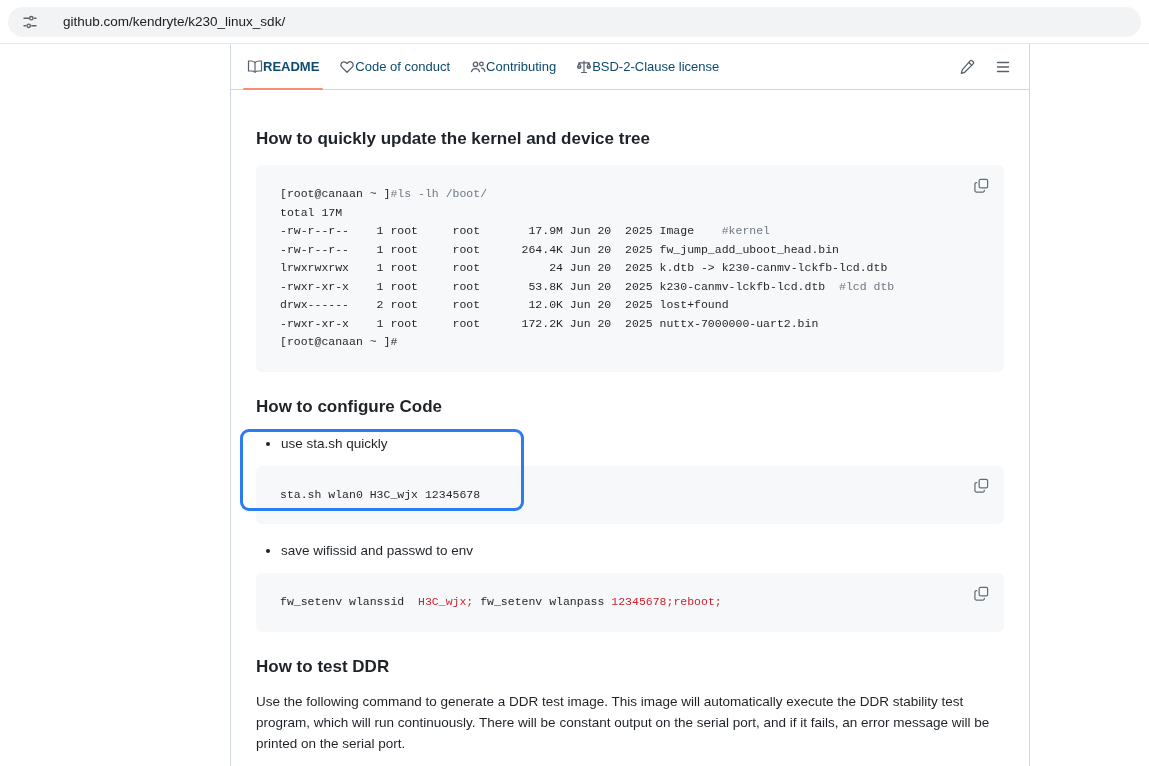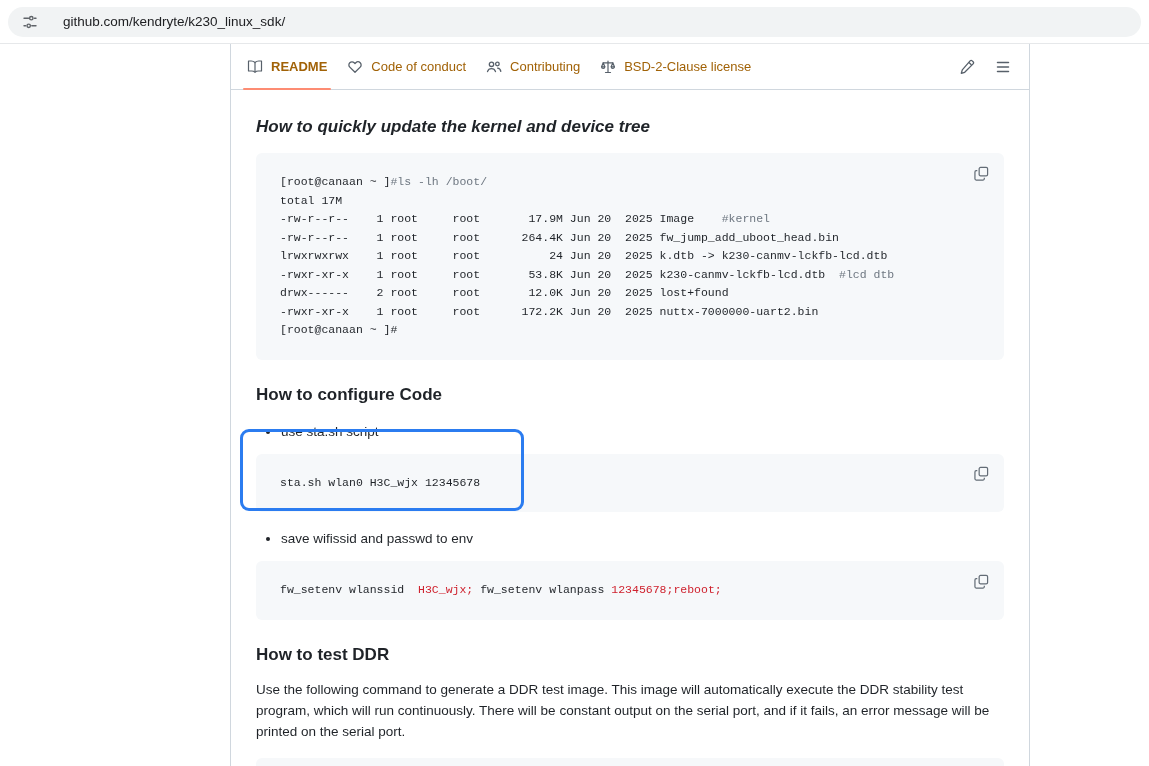--- a/index.html
+++ b/index.html
@@ -24,40 +24,40 @@
   .readme-card {
     position:absolute; left:230px; top:44px; width:800px; height:722px;
     border-left:1px solid #d0d7de; border-right:1px solid #d0d7de;
     background:#fff;
   }
   .tab-bar {
     height:46px; display:flex; align-items:center; gap:4px;
     padding:0 8px; border-bottom:1px solid #d0d7de;
   }
   .tab {
-    position:relative; height:100%; display:flex; align-items:center; gap:8px;
-    padding:0 8px; font-size:13px; color:#a16207; cursor:pointer; white-space:nowrap;
+    position:relative; height:100%; display:flex; align-items:center; gap:0;
+    padding:0 8px; font-size:13px; color:#0c4a6e; cursor:pointer; white-space:nowrap;
   }
   .tab .ticon { display:flex; color:#57606a; }
   .tab svg { width:16px; height:16px; }
   .tab.active { font-weight:700; }
   .tab.active::after {
     content:""; position:absolute; left:4px; right:4px; bottom:-1px;
     height:2px; background:#fd8c73; border-radius:3px;
   }
   .tab-actions { margin-left:auto; display:flex; align-items:center; gap:20px; padding-right:10px; }
   .iconbtn {
     background:none; border:none; padding:0; cursor:pointer; color:#57606a;
     display:flex; align-items:center;
   }
   .iconbtn svg { width:16px; height:16px; }
   
   .markdown { padding:26px 25px 0; }
   .md-heading { font-size:17px; font-weight:700; line-height:21px; margin:24px 0 0; color:#1f2328; }
-  .md-heading:first-child { margin-top:0;font-style:italic; }
+  .md-heading:first-child { margin-top:12px; }
   .md-p { font-size:13.5px; line-height:21px; margin:14px 0 0; color:#1f2328; }
   ul.md-list { margin:16px 0 0; padding-left:25px; }
   ul.md-list li { font-size:13.5px; line-height:21px; color:#1f2328; }
   .code-block {
     position:relative; background:#f6f8fa; border-radius:6px;
     margin:16px 0 0; padding:12px 16px;
   }
   .code-block.after-bullet { margin-top:12px; }
   .code-block pre {
     margin:8px; font-family:Liberation Mono, monospace;
@@ -186,21 +186,21 @@
                 <path d="M3.5 5H2.3A1.3 1.3 0 0 0 1 6.3v7.4A1.3 1.3 0 0 0 2.3 15h7.4a1.3 1.3 0 0 0 1.3-1.3v-1.2"></path>
               </g>
             </svg>
         </span>
       </button>
     </div>
 
     <h3 class="md-heading">How to configure Code</h3>
 
     <ul class="md-list">
-      <li>use sta.sh script</li>
+      <li>use sta.sh quickly</li>
     </ul>
 
     <div class="code-block after-bullet">
       <pre><div class="code-line"><span>sta.sh wlan0 H3C_wjx 12345678</span></div></pre>
       <button class="copy-btn">
         <span style="display:flex">
           <svg viewBox="0 0 16 16">
               <g fill="none" stroke="currentColor" stroke-width="1.3">
                 <rect x="5.5" y="1.5" width="9" height="9" rx="1.5"></rect>
                 <path d="M3.5 5H2.3A1.3 1.3 0 0 0 1 6.3v7.4A1.3 1.3 0 0 0 2.3 15h7.4a1.3 1.3 0 0 0 1.3-1.3v-1.2"></path>

